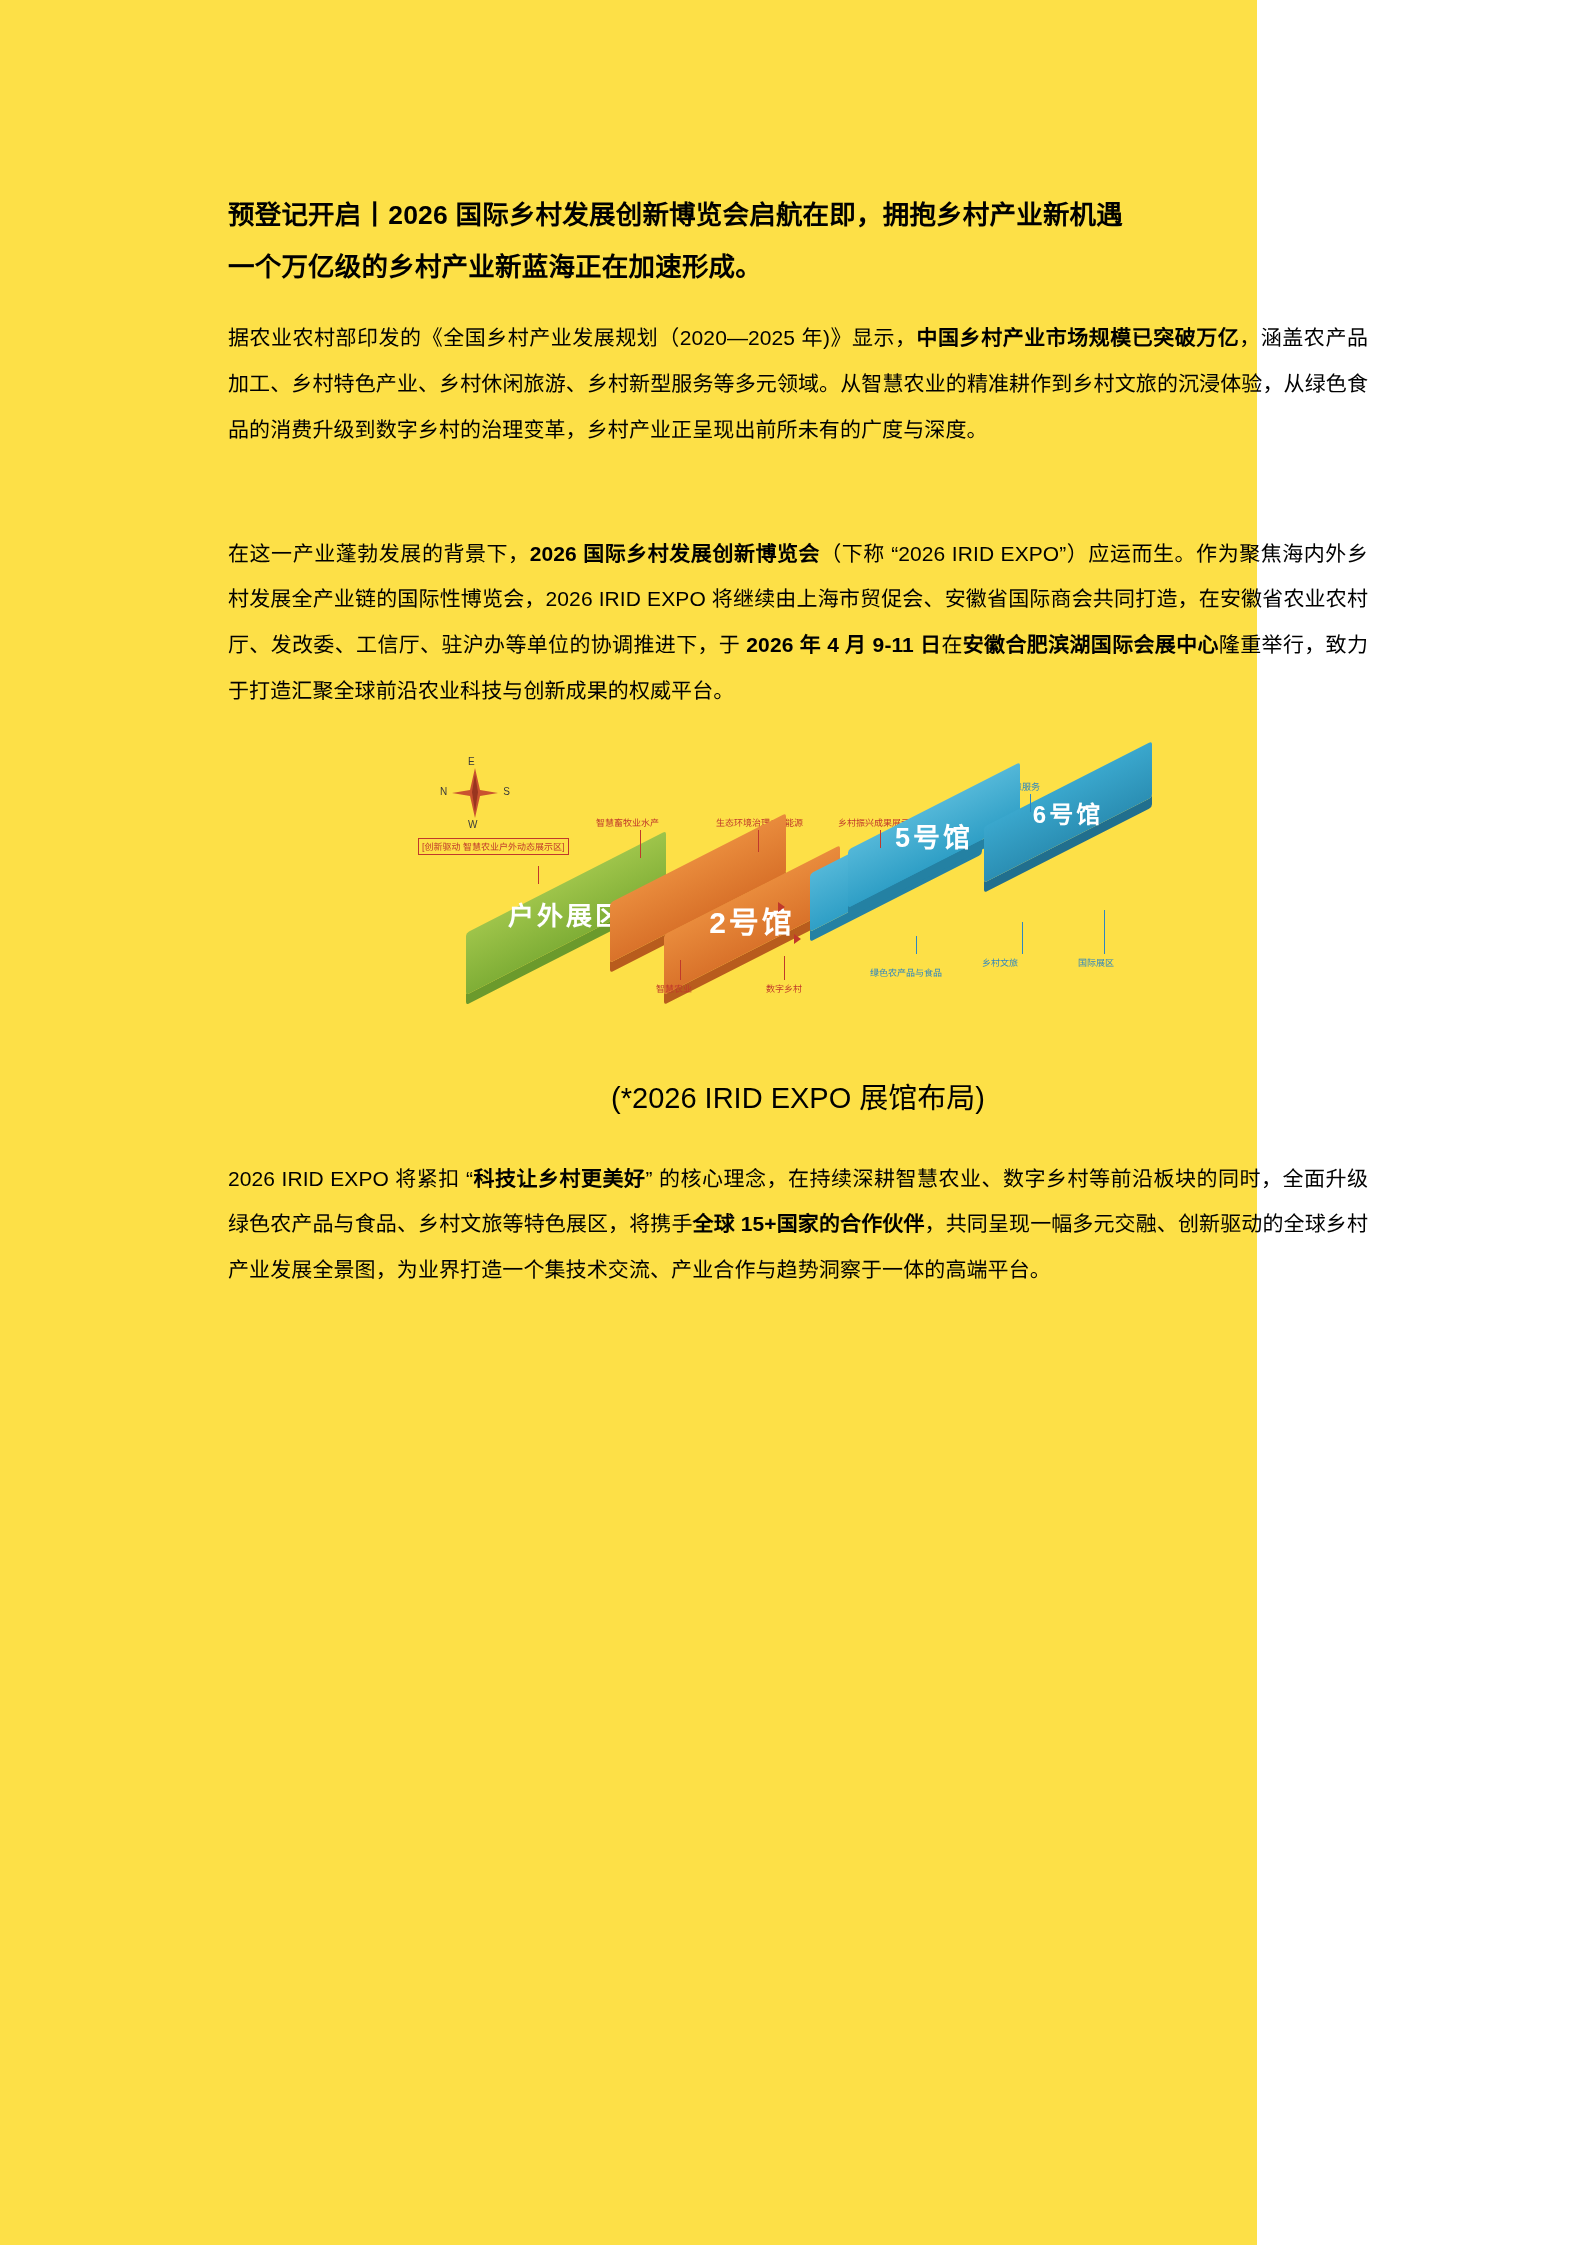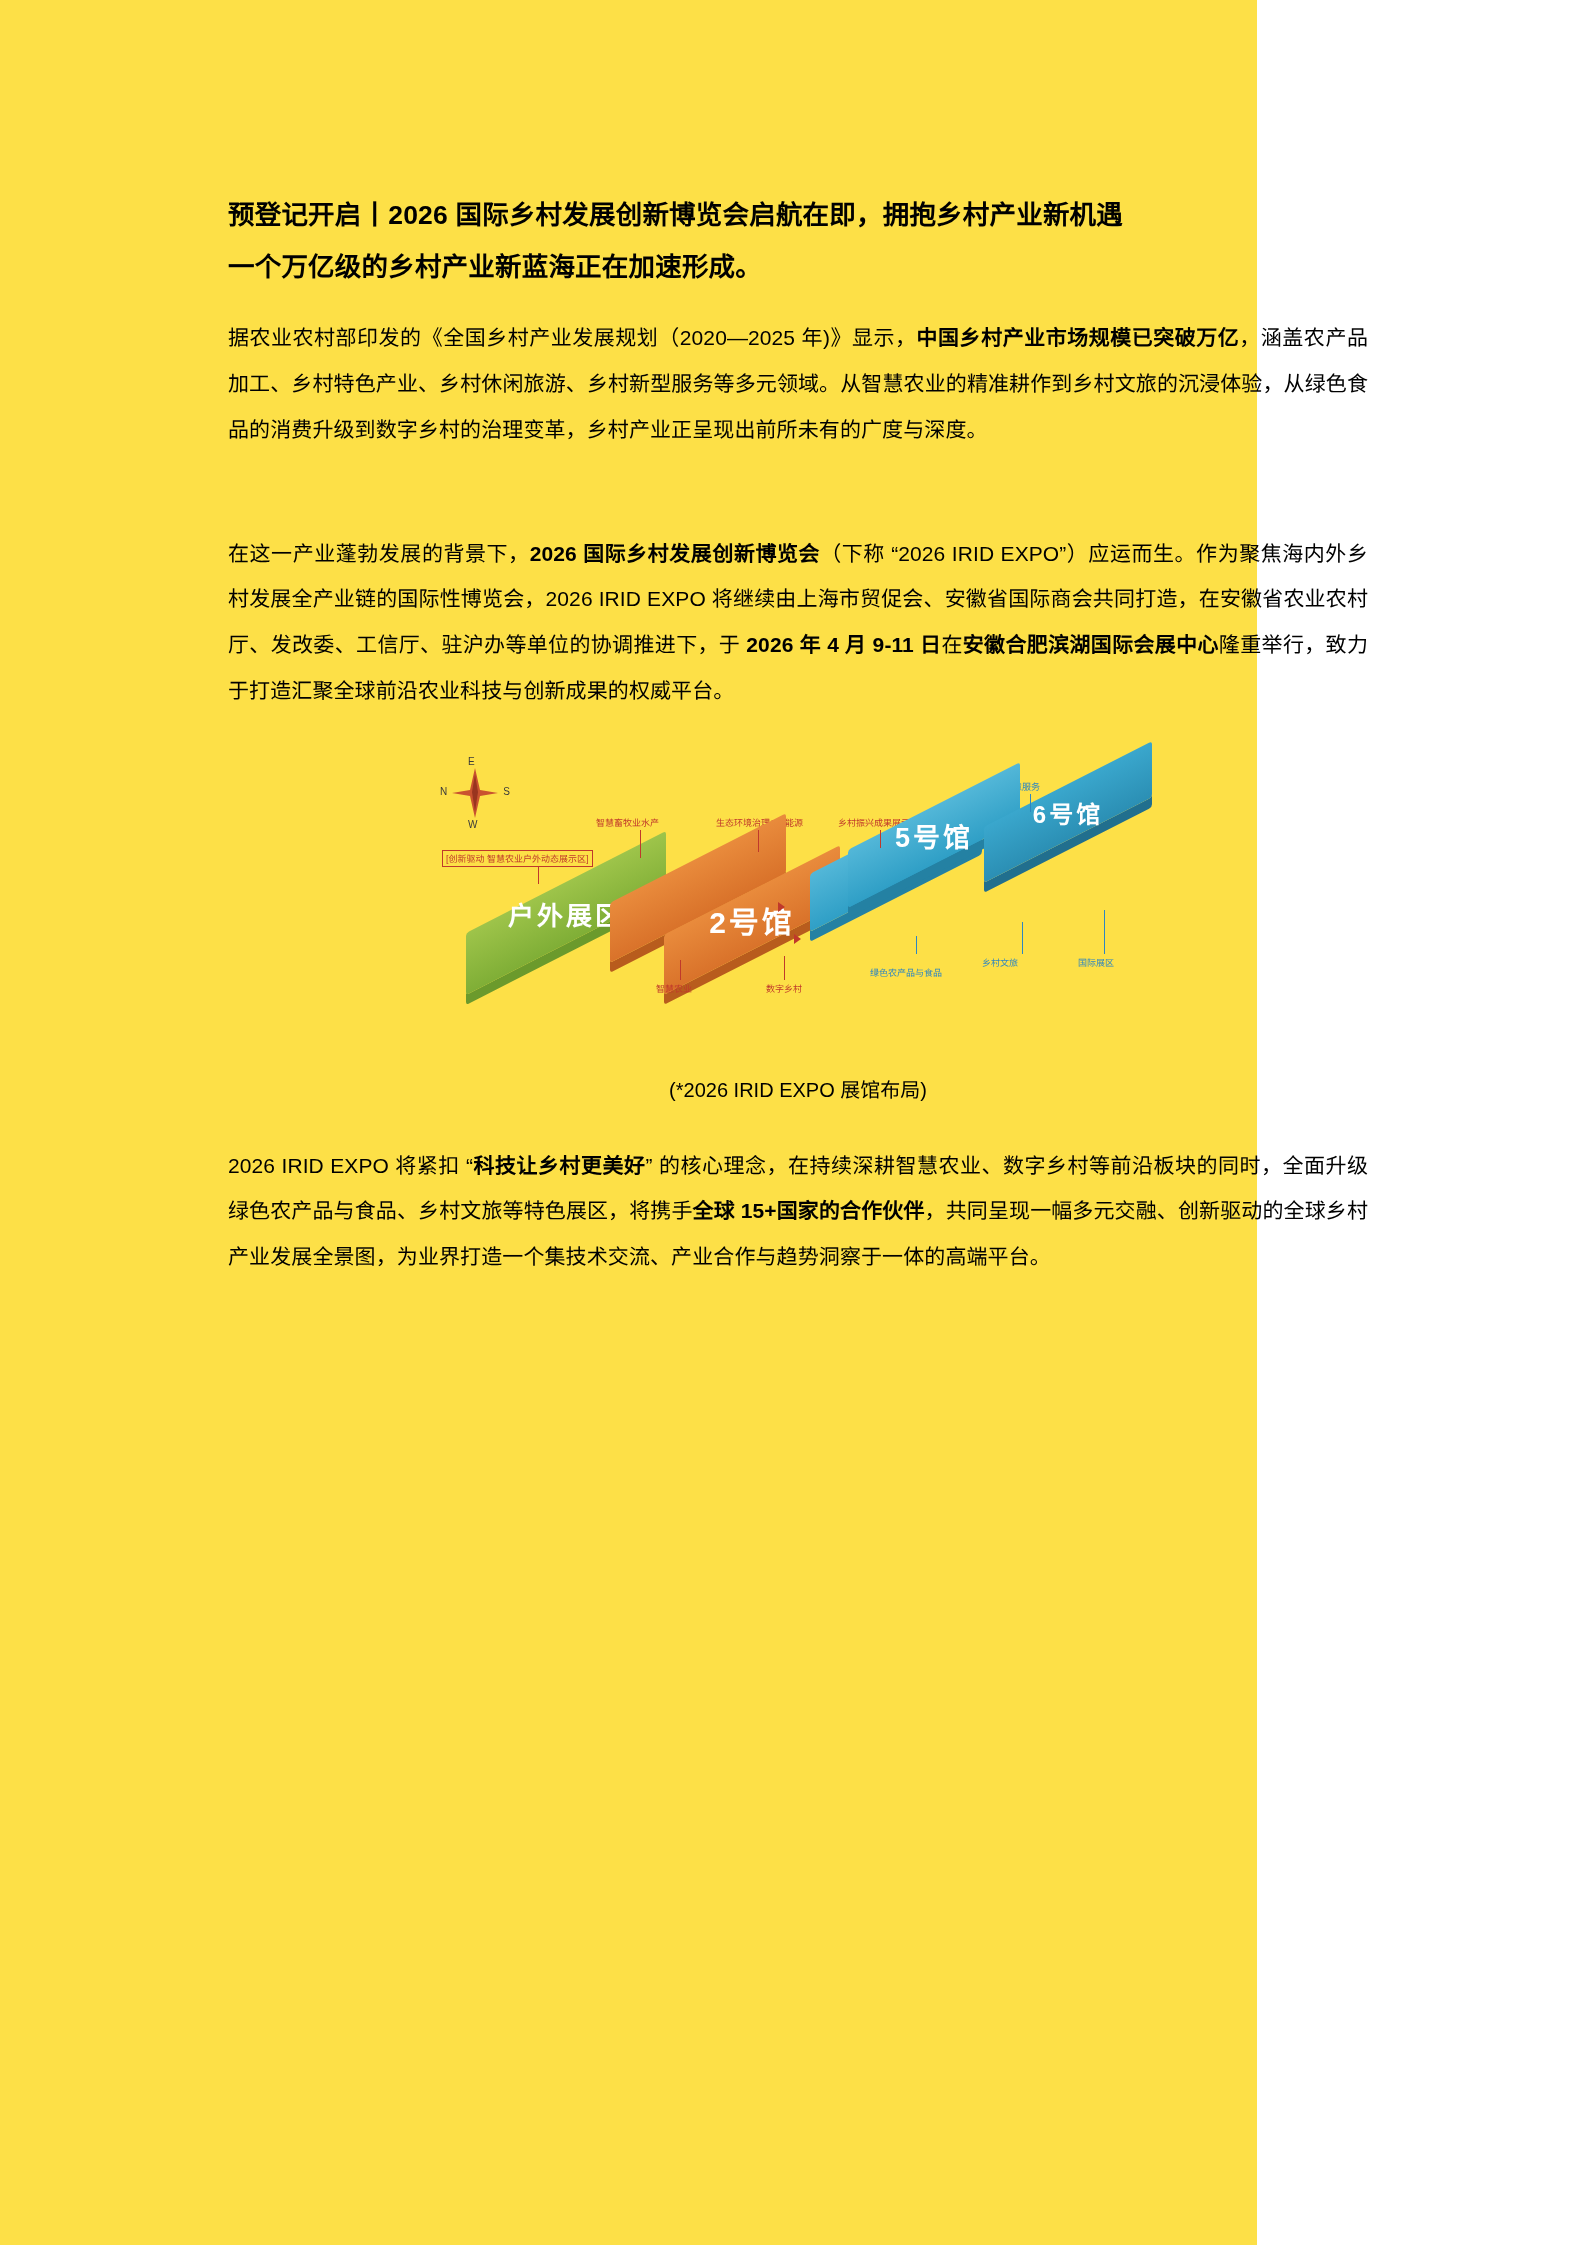--- a/index.html
+++ b/index.html
@@ -58,21 +58,21 @@
     flex-direction: column;
     align-items: center;
   }
   .figure {
     position: relative;
     width: 760px;
     height: 310px;
   }
   .caption {
     margin-top: 14px;
-    font-size: 20px;
+    font-size: 29px;
     text-align: center;
     color: #000;
   }
 
   
   .compass {
     position: absolute;
     left: 20px;
     top: 6px;
     width: 74px;
@@ -214,21 +214,21 @@
           <span class="letter lE">E</span>
           <span class="letter lN">N</span>
           <span class="letter lS">S</span>
           <span class="letter lW">W</span>
           <svg class="star" viewBox="0 0 46 50">
             <polygon points="23,0 28,22 46,25 28,28 23,50 18,28 0,25 18,22" fill="#c0392b" opacity="0.85"></polygon>
             <polygon points="23,6 26,24 23,44 20,24" fill="#7a2116" opacity="0.6"></polygon>
           </svg>
         </div>
 
-        <span class="tag box" style="left:0px; top:100px;margin-left:24px;">[创新驱动 智慧农业户外动态展示区]</span>
+        <span class="tag box" style="left:0px; top:88px;">[创新驱动 智慧农业户外动态展示区]</span>
         <span class="tag" style="left:178px; top:66px;">智慧畜牧业水产</span>
         <span class="tag" style="left:298px; top:66px;">生态环境治理&amp;新能源</span>
         <span class="tag" style="left:420px; top:66px;">乡村振兴成果展示区</span>
         <span class="tag blue" style="left:568px; top:30px;">乡村智慧服务</span>
 
         <div class="hall hall-outdoor">
           <span class="hall-label">户外展区</span>
         </div>
         <div class="hall hall-2a">
           <span class="hall-label"></span>

